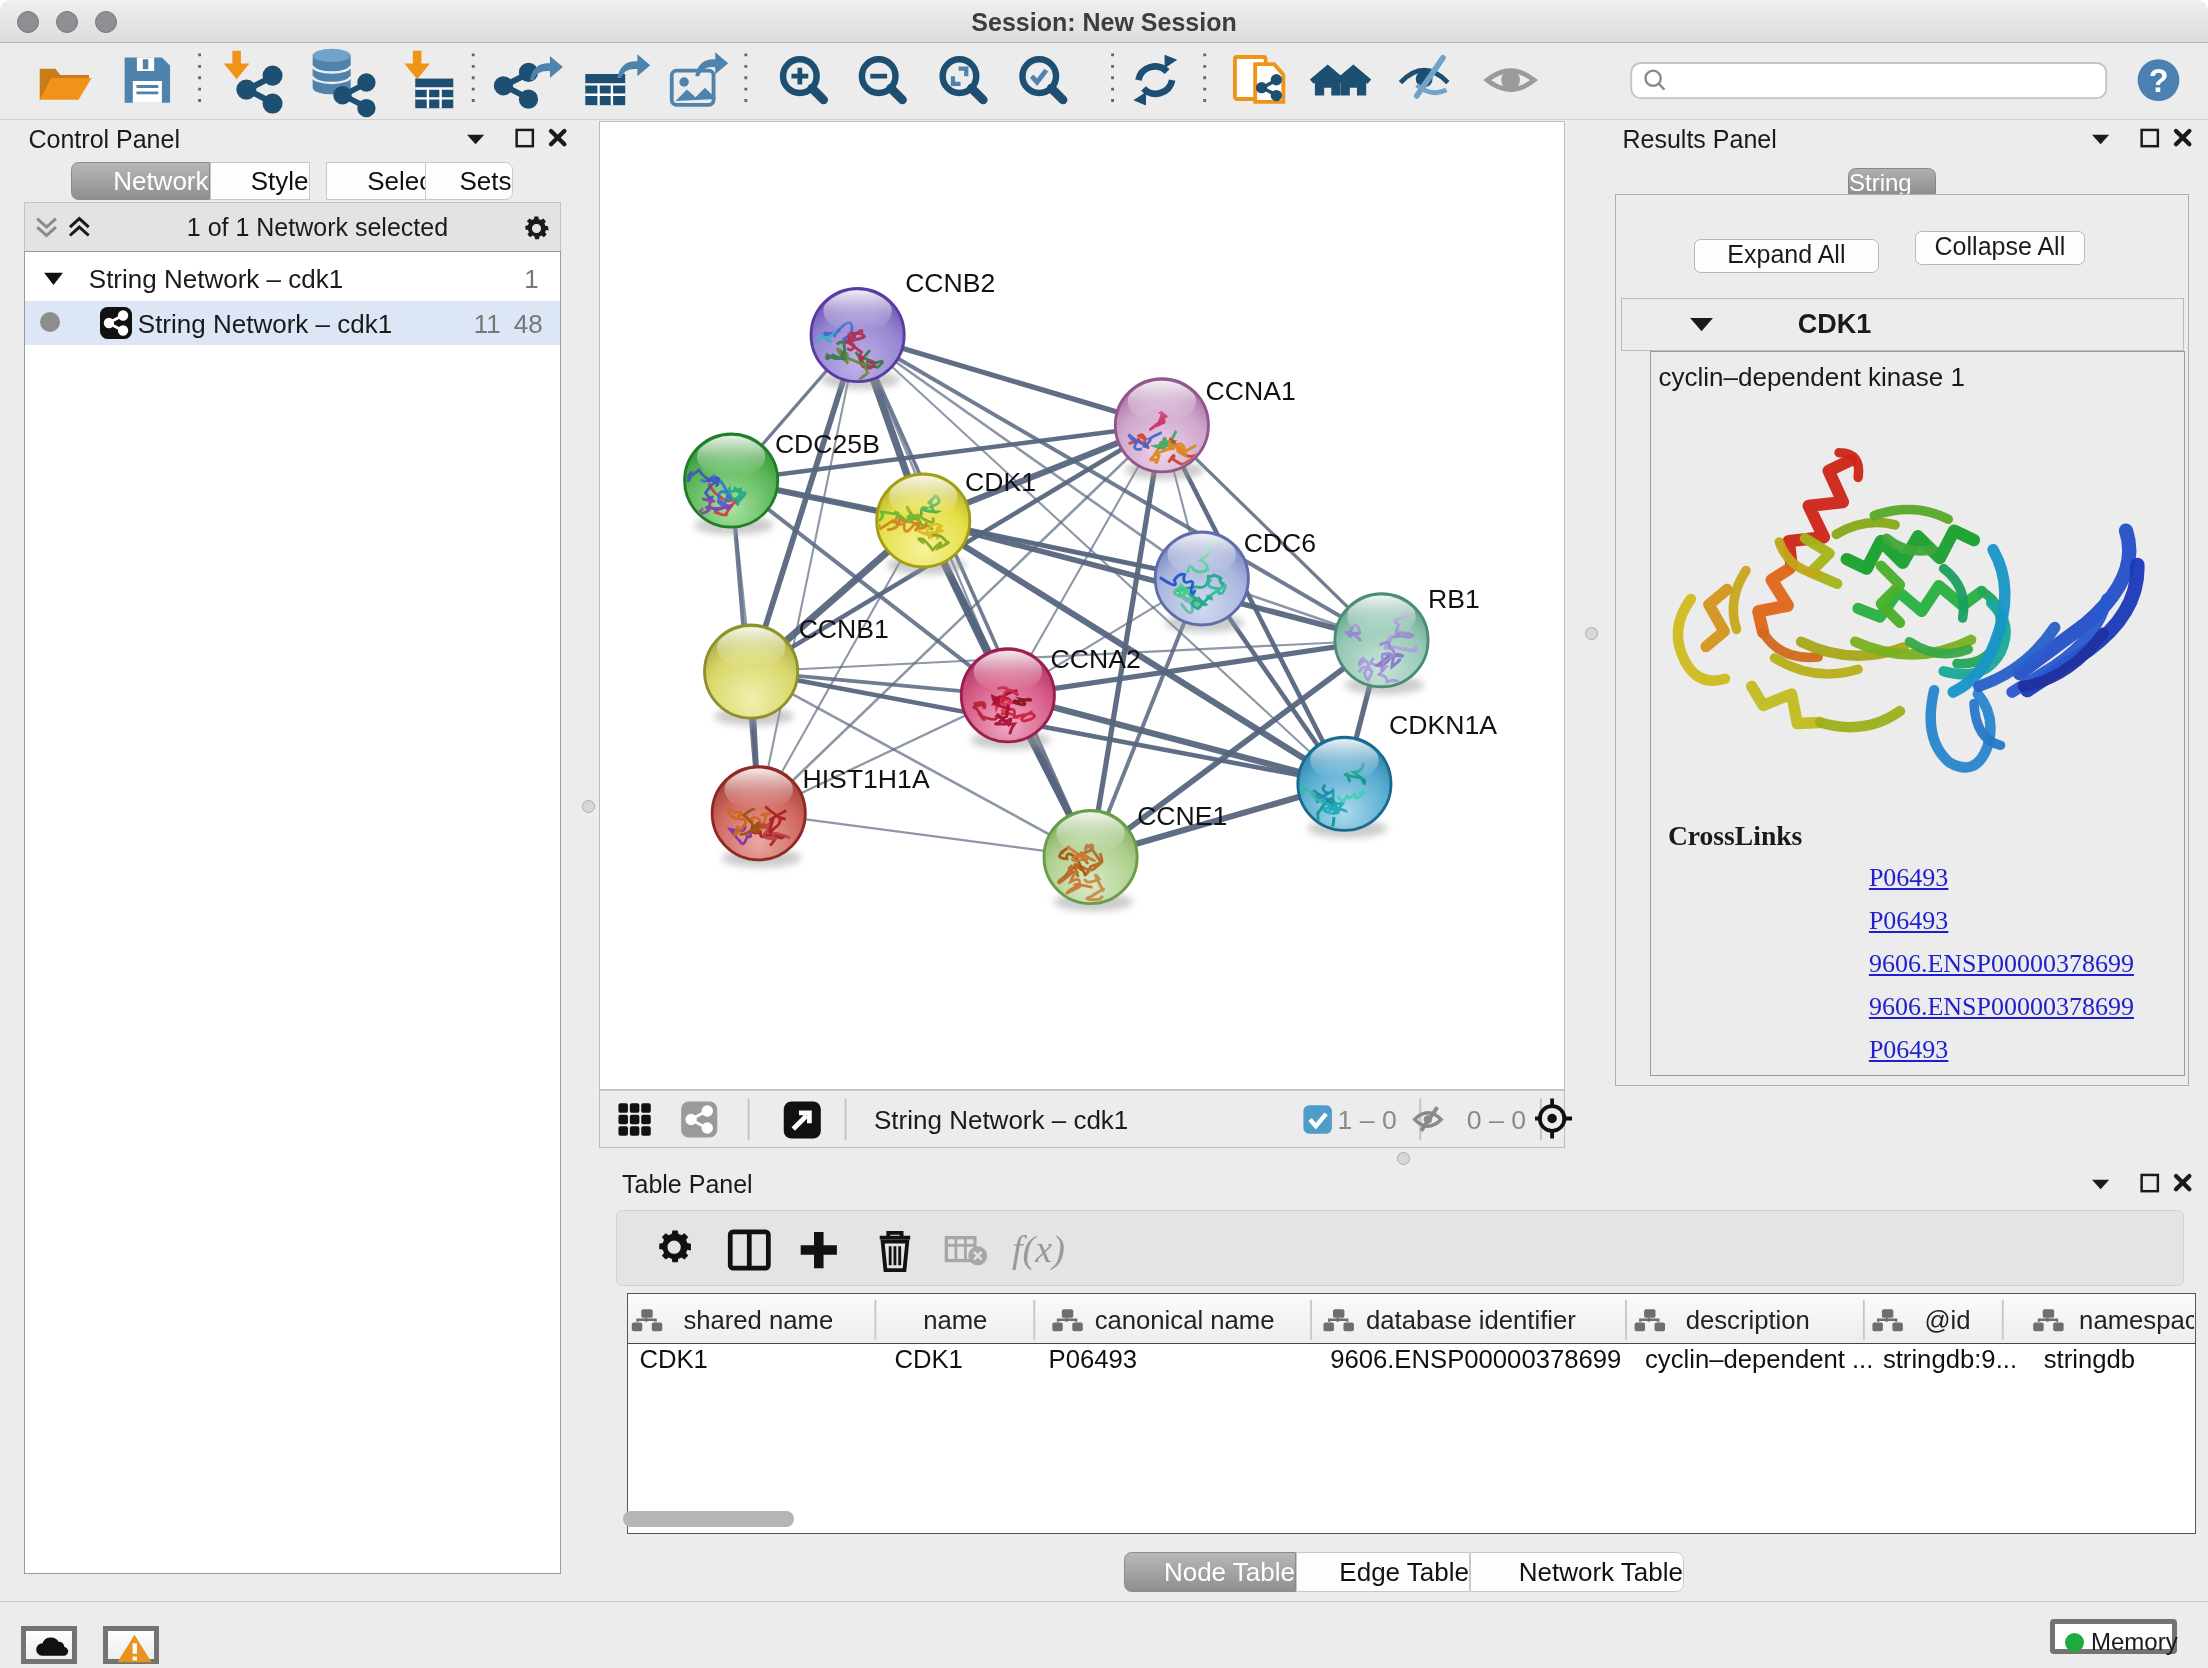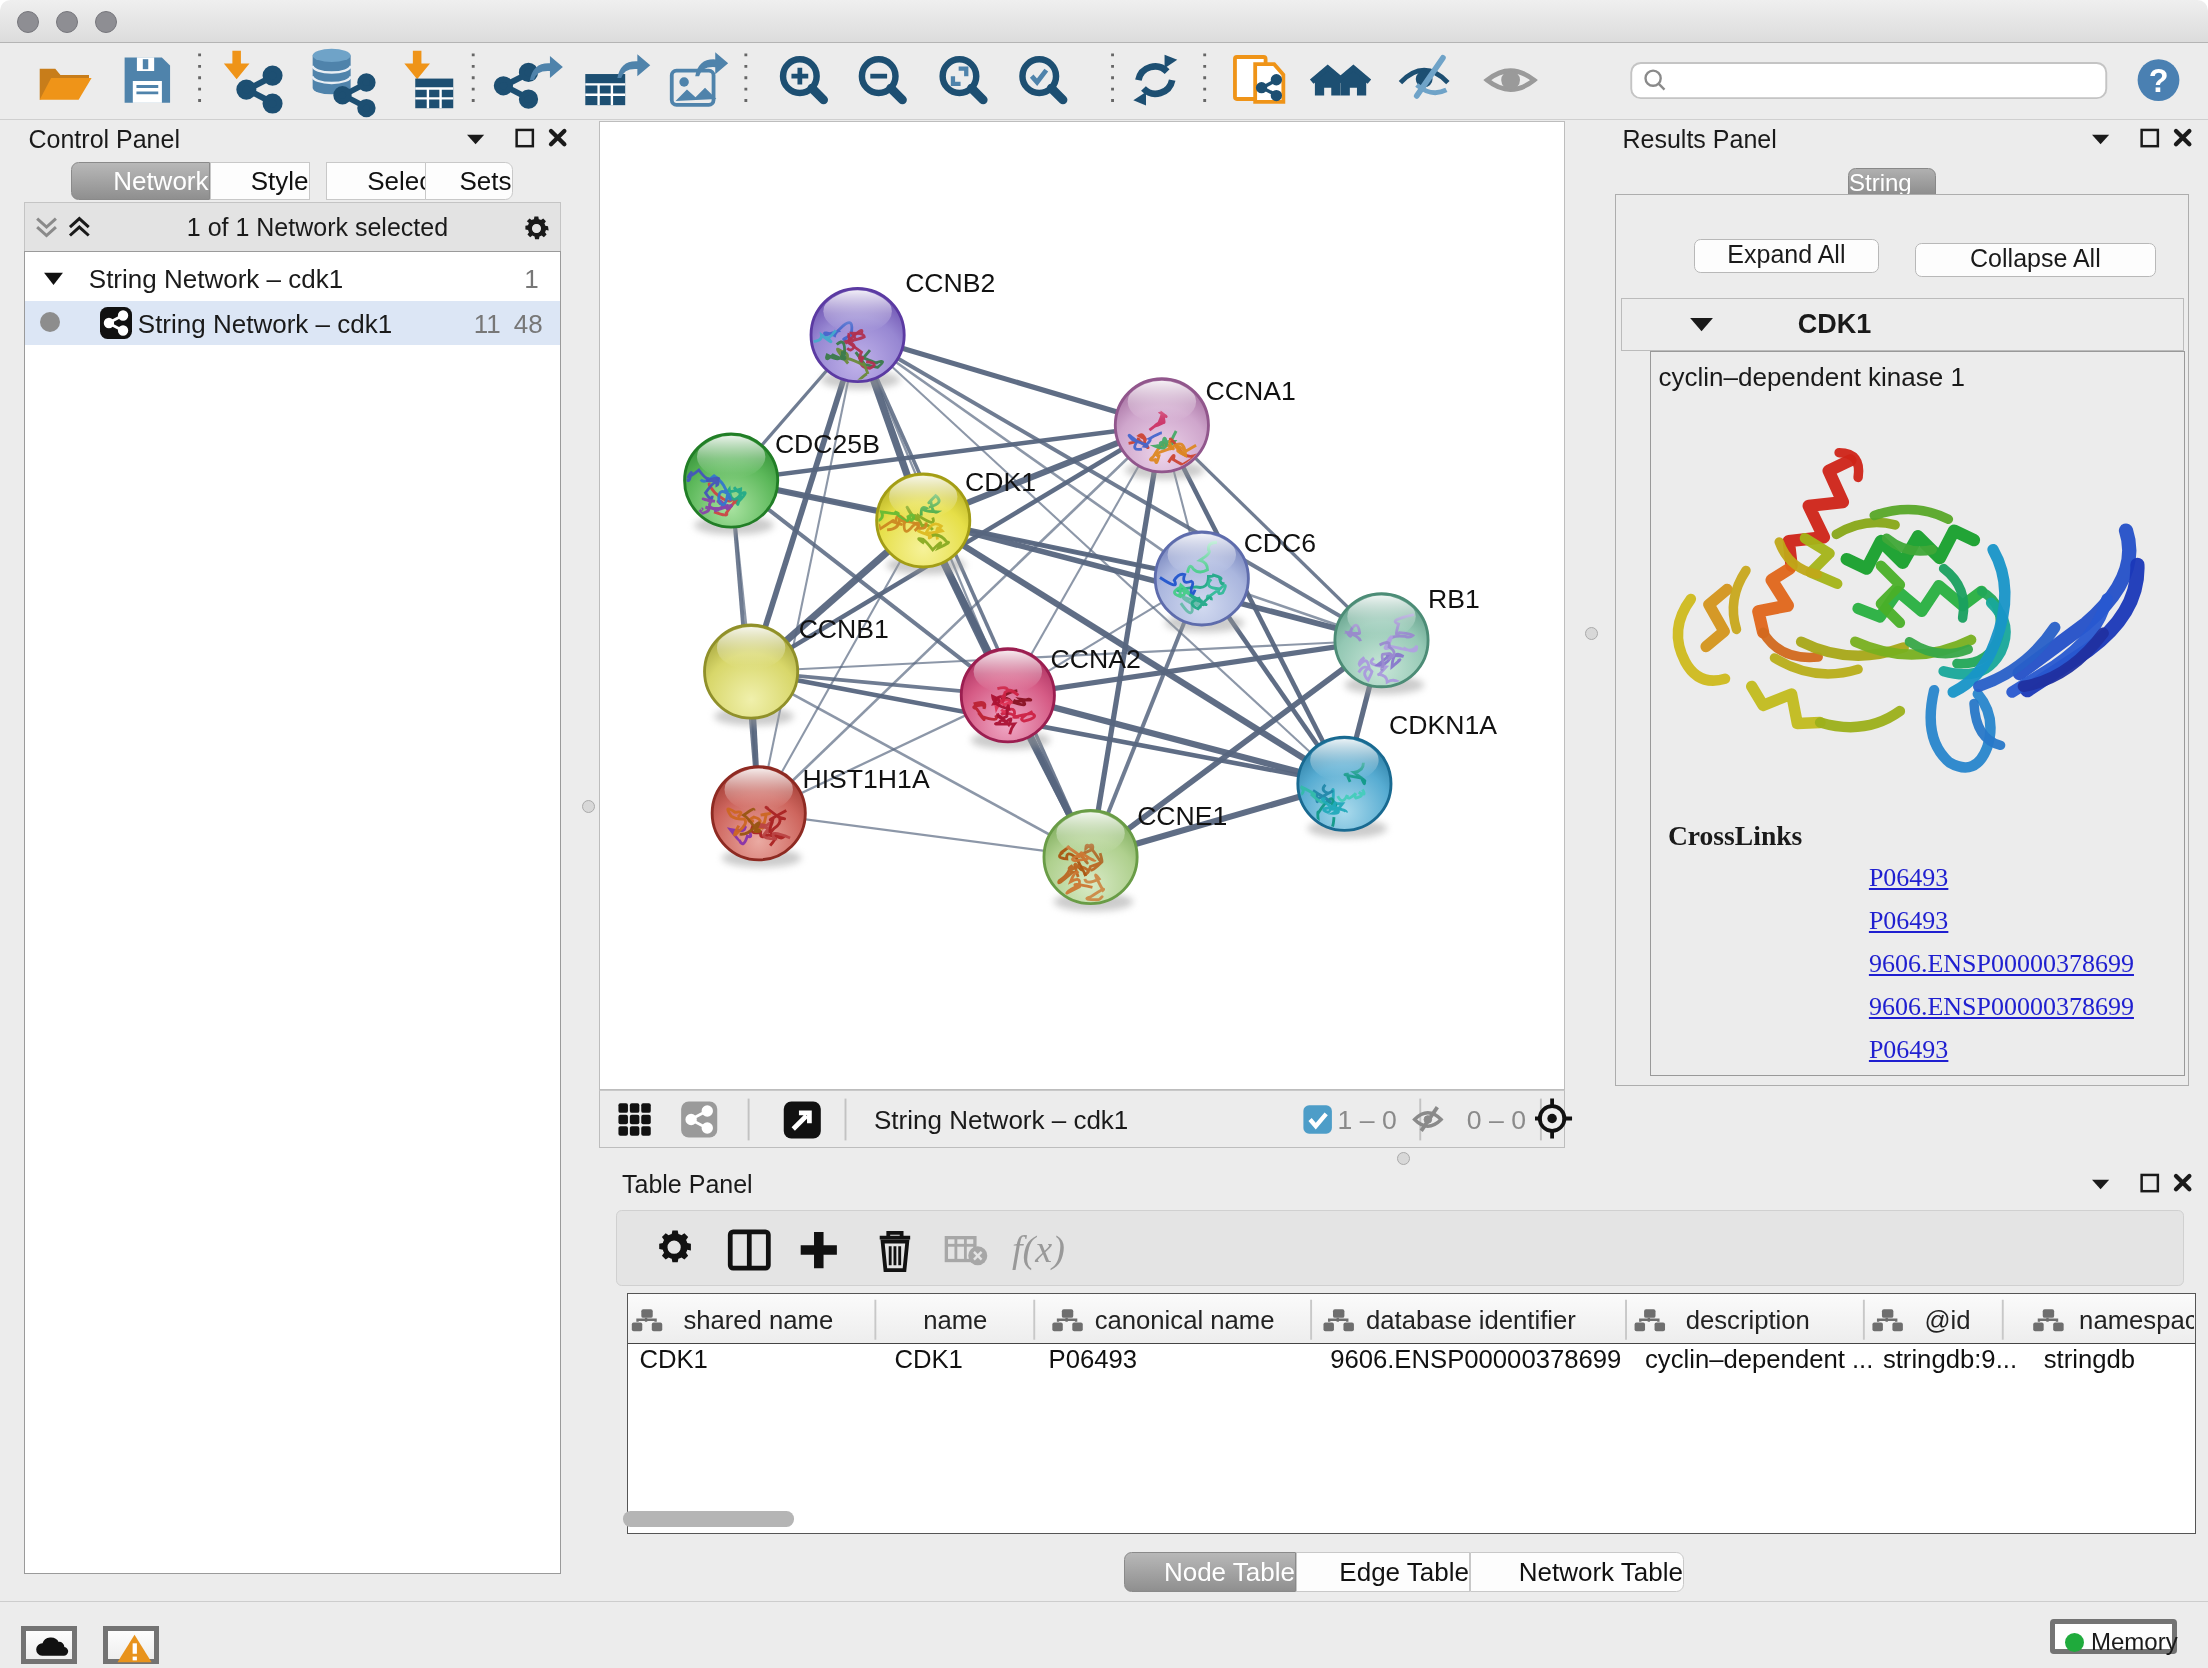--- a/index.html
+++ b/index.html
@@ -39,20 +39,21 @@
 .serif{font-family:"Liberation Serif",serif}
 </style>
 </head>
 <body>
 <div id="cornL" style="left:0"></div>
 <div id="cornR" style="left:2195px"></div>
 <div class="abs" id="titlebar">
   <div class="tl" style="left:17px"></div>
   <div class="tl" style="left:56px"></div>
   <div class="tl" style="left:95px"></div>
+  <div id="title">Session: New Session</div>
 </div>
 <div class="abs" id="toolbar"></div>
 <svg class="abs" style="left:0;top:44px" width="2208" height="76" viewBox="0 0 2322 80">
     <line x1="209" y1="10" x2="209" y2="66" stroke="#666" stroke-width="3" stroke-dasharray="3 9"></line>
     <line x1="497" y1="10" x2="497" y2="66" stroke="#666" stroke-width="3" stroke-dasharray="3 9"></line>
     <line x1="784" y1="10" x2="784" y2="66" stroke="#666" stroke-width="3" stroke-dasharray="3 9"></line>
     <line x1="1170" y1="10" x2="1170" y2="66" stroke="#666" stroke-width="3" stroke-dasharray="3 9"></line>
     <line x1="1267" y1="10" x2="1267" y2="66" stroke="#666" stroke-width="3" stroke-dasharray="3 9"></line>
     <path d="M 40.7,58.748000000000005 v -32.76 h 16.38 l 5.460000000000001,6.552 h 30.030000000000005 v 7.098000000000001 h -0.01 z" fill="#c87d1a"></path>
     <path d="M 40.7,58.748000000000005 l 12.012,-22.932 h 42.588 l -13.65,22.932 z" fill="#ef9418"></path>
@@ -544,21 +545,21 @@
 <div class="abs" id="rpanel">
   <div class="phead" style="position:absolute;left:10.5px;top:3.8px">Results Panel</div>
   <svg style="position:absolute;left:480px;top:5.7px" width="105" height="25" viewBox="0 0 110 26">
     <path d="M 0,8 l 18,0 l -9,10 z" fill="#1a1a1a"></path>
     <rect x="52" y="3" width="17" height="17" fill="none" stroke="#1a1a1a" stroke-width="2.6"></rect>
     <path d="M 88,4 l 14,14 M 102,4 l -14,14" stroke="#1a1a1a" stroke-width="4.5" stroke-linecap="round"></path>
   </svg>
   <div style="position:absolute;left:236px;top:47px;width:88px;height:27.6px;background:linear-gradient(#b0b0b0,#8d8d8d);border:1px solid #888;border-radius:7.6px 7.6px 0 0;color:#fff;font-size:24px;text-align:left">String</div>
   <div id="rbox">
     <div class="btn" style="left:78px;top:44px;width:185px">Expand All</div>
-    <div class="btn" style="left:299px;top:48px;width:241px">Collapse All</div>
+    <div class="btn" style="left:299px;top:36px;width:170px">Collapse All</div>
     <div style="position:absolute;left:4.8px;top:103px;width:563px;height:53px;border:1px solid #bbb">
       <svg style="position:absolute;left:68px;top:17px" width="25" height="19" viewBox="0 0 26 20">
           <path d="M 0,2 l 24,0 l -12,14 z" fill="#1a1a1a"></path>
         </svg>
       <span style="position:absolute;left:176px;top:9.5px;font-size:27px;font-weight:bold">CDK1</span>
     </div>
     <div style="position:absolute;left:34px;top:156px;width:535px;height:725px;border:1px solid #999">
       <div style="position:absolute;left:7.6px;top:9.5px;font-size:26px">cyclin–dependent kinase 1</div>
 <svg style="position:absolute;left:9.5px;top:95px" width="514" height="342" viewBox="0 0 540 360">
           <path d="M 200,14 L 177,25 L 192,58 L 156,62 L 172,95 L 135,99 L 138,125" fill="none" stroke="#cf2418" stroke-width="13" stroke-linecap="round" stroke-linejoin="round" opacity="0.95"></path>

